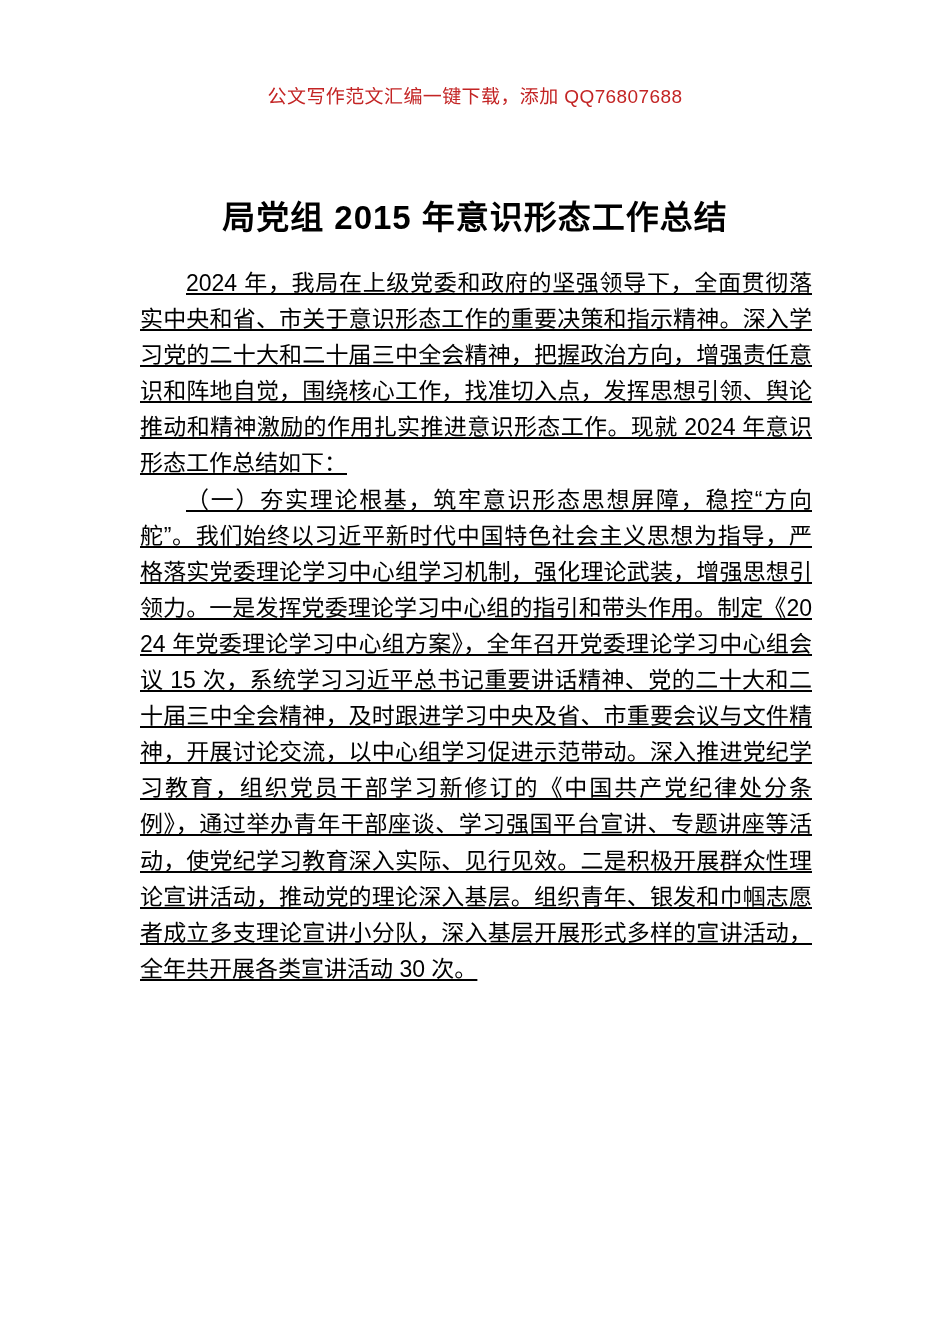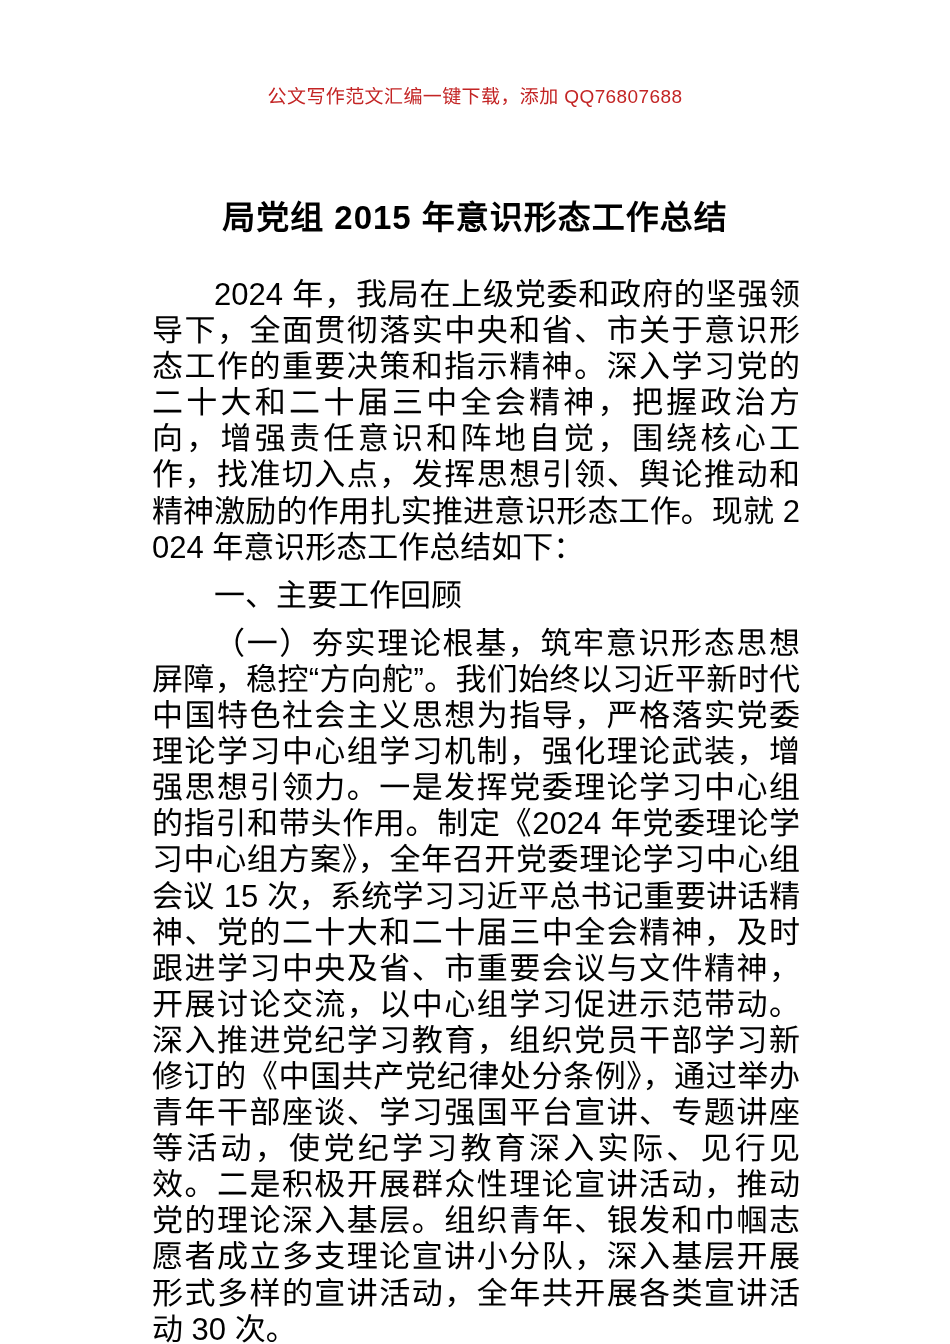--- a/index.html
+++ b/index.html
@@ -61,29 +61,30 @@
 
   
   .doc-body {
     position: absolute;
     top: 265px;
     left: 140px;
     width: 672px;
   }
 
   .para {
-    margin: 12px;
-    font-size: 31px;
+    margin: 0;
+    font-size: 23px;
     line-height: 36.1px;
     text-align: justify;
     text-justify: inter-ideograph;
     text-align-last: left;
     letter-spacing: 0px;
     word-break: break-all;
     font-weight: 400;
+    text-decoration: underline;
   }
   .para.indent {
     text-indent: 2em;
   }
   .para.heading-line {
     text-indent: 2em;
   }
 </style>
 </head>
 <body>
@@ -91,17 +92,16 @@
 <div class="page">
 
   <div class="promo-banner">
     <span class="promo-text" style="color: rgb(195, 36, 36);">公文写作范文汇编一键下载，添加 QQ76807688</span>
   </div>
 
   <h1 class="doc-title">局党组 2015 年意识形态工作总结</h1>
 
   <div class="doc-body">
     <p class="para indent">2024 年，我局在上级党委和政府的坚强领导下，全面贯彻落实中央和省、市关于意识形态工作的重要决策和指示精神。深入学习党的二十大和二十届三中全会精神，把握政治方向，增强责任意识和阵地自觉，围绕核心工作，找准切入点，发挥思想引领、舆论推动和精神激励的作用扎实推进意识形态工作。现就 2024 年意识形态工作总结如下：</p>
-    <p class="para heading-line">一、主要工作回顾</p>
     <p class="para indent">（一）夯实理论根基，筑牢意识形态思想屏障，稳控“方向舵”。我们始终以习近平新时代中国特色社会主义思想为指导，严格落实党委理论学习中心组学习机制，强化理论武装，增强思想引领力。一是发挥党委理论学习中心组的指引和带头作用。制定《2024 年党委理论学习中心组方案》，全年召开党委理论学习中心组会议 15 次，系统学习习近平总书记重要讲话精神、党的二十大和二十届三中全会精神，及时跟进学习中央及省、市重要会议与文件精神，开展讨论交流，以中心组学习促进示范带动。深入推进党纪学习教育，组织党员干部学习新修订的《中国共产党纪律处分条例》，通过举办青年干部座谈、学习强国平台宣讲、专题讲座等活动，使党纪学习教育深入实际、见行见效。二是积极开展群众性理论宣讲活动，推动党的理论深入基层。组织青年、银发和巾帼志愿者成立多支理论宣讲小分队，深入基层开展形式多样的宣讲活动，全年共开展各类宣讲活动 30 次。</p>
   </div>
 
 </div>
 
 </body></html>

